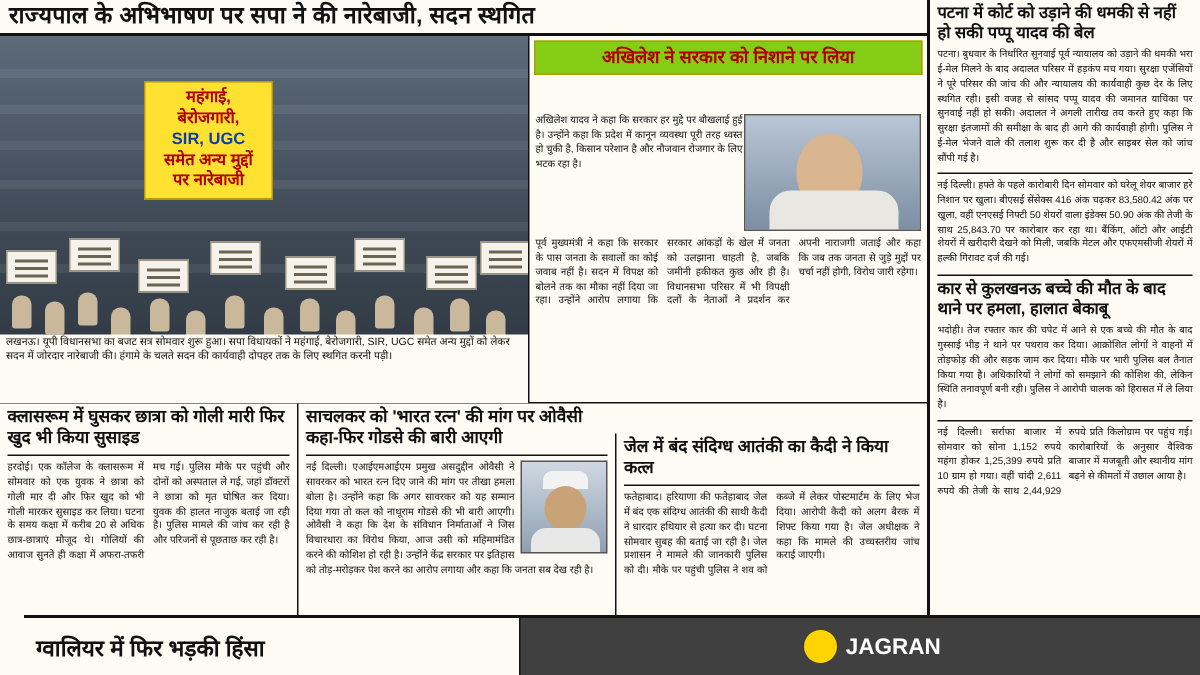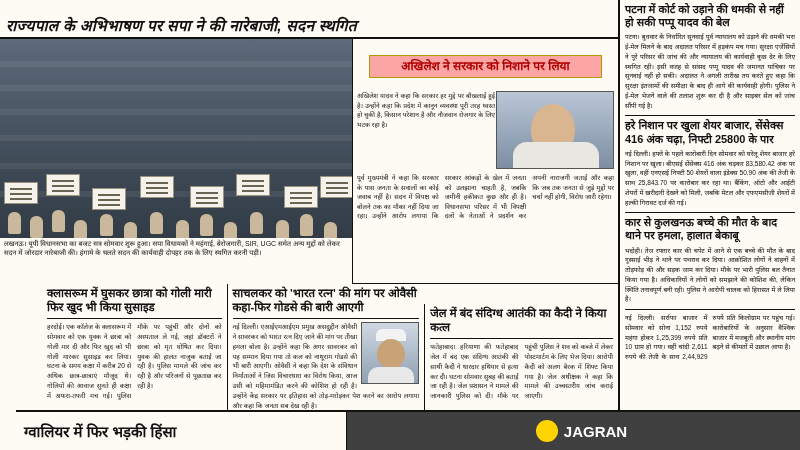--- a/index.html
+++ b/index.html
@@ -12,23 +12,23 @@
     overflow:hidden;
     position:relative;
   }
   .page { position:relative; width:800px; height:450px; display:flex; }
 
   
   .main-col { width:618px; position:relative; padding:0; }
 
   .top-headline {
     font-size:15.5px; font-weight:bold; letter-spacing:.2px;
-    padding:18px 6px 3px 6px; line-height:1.05;
+    padding:3px 6px 3px 6px; line-height:1.05;
     border-bottom:2px solid #111;
-    white-space:nowrap; overflow:hidden;font-style:italic;
+    white-space:nowrap; overflow:hidden;
   }
 
   
   .photo-strip {
     position:relative; height:245px; border-bottom:1px solid #111;
     display:flex;
   }
   .photo-main {
     position:relative; width:352px; height:245px;
     background:linear-gradient(#5c6a7a,#3d4854 55%,#2b333c);
@@ -64,21 +64,21 @@
     background:#ffe231; border:1px solid #b89a00;
     padding:4px 3px; font-size:11px; font-weight:bold;
     line-height:1.25; color:#b10000; text-align:center;
   }
   .callout-box .c2 { color:#0b3fa8; }
 
   .photo-right {
     width:266px; position:relative; border-left:1px solid #111;
   }
   .pr-head {
-    background:#fca5a5; border:1px solid #b89a00; margin:16px;
+    background:#84cc16; border:1px solid #b89a00; margin:3px;
     font-size:12px; font-weight:bold; color:#b10000; text-align:center;
     padding:3px 2px; line-height:1.2;
   }
   .pr-photo {
     position:absolute; right:4px; top:52px; width:118px; height:78px;
     background:linear-gradient(#b9c6d6,#7d8ea3);
     border:1px solid #555;
     overflow:hidden;
   }
   .pr-photo .face {
@@ -93,21 +93,21 @@
     position:absolute; left:4px; top:52px; width:138px; font-size:6.6px;
     line-height:1.45; text-align:justify; color:#111;
   }
   .pr-body2 {
     position:absolute; left:4px; right:4px; top:134px; font-size:6.6px;
     line-height:1.45; text-align:justify; color:#111;
     column-count:3; column-gap:6px;
   }
 
   
-  .stories { display:flex; height:160px;padding-left:42px; }
+  .stories { display:flex; height:160px; }
   .story { padding:3px 5px; position:relative; }
   .story + .story { border-left:1px solid #111; }
   .s1 { width:198px; }
   .s2 { width:212px; }
   .s3 { width:208px;margin-top:20px; }
   .story h3 {
     margin:0 0 3px 0; font-size:11.5px; font-weight:bold; line-height:1.2;
   }
   .story .rule { border-bottom:1.5px solid #111; margin:0 0 3px 0; }
   .story p {
@@ -203,20 +203,27 @@
           <div class="placard" style="left:4px;  top:66px"></div>
           <div class="placard" style="left:46px; top:58px"></div>
           <div class="placard" style="left:92px; top:72px"></div>
           <div class="placard" style="left:140px;top:60px"></div>
           <div class="placard" style="left:190px;top:70px"></div>
           <div class="placard" style="left:236px;top:58px"></div>
           <div class="placard" style="left:284px;top:70px"></div>
           <div class="placard" style="left:320px;top:60px"></div>
         </div>
 
+        <div class="callout-box">
+          <div>महंगाई,</div>
+          <div>बेरोजगारी,</div>
+          <div class="c2">SIR, UGC</div>
+          <div>समेत अन्य मुद्दों</div>
+          <div>पर नारेबाजी</div>
+        </div>
 
         <div class="photo-caption">लखनऊ। यूपी विधानसभा का बजट सत्र सोमवार शुरू हुआ। सपा विधायकों ने महंगाई, बेरोजगारी, SIR, UGC समेत अन्य मुद्दों को लेकर सदन में जोरदार नारेबाजी की। हंगामे के चलते सदन की कार्यवाही दोपहर तक के लिए स्थगित करनी पड़ी।</div>
       </div>
 
       <div class="photo-right">
         <div class="pr-head">अखिलेश ने सरकार को निशाने पर लिया</div>
 
         <div class="pr-photo">
           <div class="face"></div>
           <div class="torso"></div>
@@ -256,21 +263,20 @@
   </div>
 
   <div class="right-col">
 
     <div class="rblock">
       <h3>पटना में कोर्ट को उड़ाने की धमकी से नहीं हो सकी पप्पू यादव की बेल</h3>
       <p>पटना। बुधवार के निर्धारित सुनवाई पूर्व न्यायालय को उड़ाने की धमकी भरा ई-मेल मिलने के बाद अदालत परिसर में हड़कंप मच गया। सुरक्षा एजेंसियों ने पूरे परिसर की जांच की और न्यायालय की कार्यवाही कुछ देर के लिए स्थगित रही। इसी वजह से सांसद पप्पू यादव की जमानत याचिका पर सुनवाई नहीं हो सकी। अदालत ने अगली तारीख तय करते हुए कहा कि सुरक्षा इंतजामों की समीक्षा के बाद ही आगे की कार्यवाही होगी। पुलिस ने ई-मेल भेजने वाले की तलाश शुरू कर दी है और साइबर सेल को जांच सौंपी गई है।</p>
     </div>
 
     <div class="rblock">
-      <h3>हरे निशान पर खुला शेयर बाजार, सेंसेक्स 416 अंक चढ़ा, निफ्टी 25800 के पार</h3>
       <p>नई दिल्ली। हफ्ते के पहले कारोबारी दिन सोमवार को घरेलू शेयर बाजार हरे निशान पर खुला। बीएसई सेंसेक्स 416 अंक चढ़कर 83,580.42 अंक पर खुला, वहीं एनएसई निफ्टी 50 शेयरों वाला इंडेक्स 50.90 अंक की तेजी के साथ 25,843.70 पर कारोबार कर रहा था। बैंकिंग, ऑटो और आईटी शेयरों में खरीदारी देखने को मिली, जबकि मेटल और एफएमसीजी शेयरों में हल्की गिरावट दर्ज की गई।</p>
     </div>
 
     <div class="rblock">
       <h3>कार से कुलखनऊ बच्चे की मौत के बाद थाने पर हमला, हालात बेकाबू</h3>
       <p>भदोही। तेज रफ्तार कार की चपेट में आने से एक बच्चे की मौत के बाद गुस्साई भीड़ ने थाने पर पथराव कर दिया। आक्रोशित लोगों ने वाहनों में तोड़फोड़ की और सड़क जाम कर दिया। मौके पर भारी पुलिस बल तैनात किया गया है। अधिकारियों ने लोगों को समझाने की कोशिश की, लेकिन स्थिति तनावपूर्ण बनी रही। पुलिस ने आरोपी चालक को हिरासत में ले लिया है।</p>
     </div>
 
     <div class="rblock">
       <p class="two">नई दिल्ली। सर्राफा बाजार में सोमवार को सोना 1,152 रुपये महंगा होकर 1,25,399 रुपये प्रति 10 ग्राम हो गया। वहीं चांदी 2,611 रुपये की तेजी के साथ 2,44,929 रुपये प्रति किलोग्राम पर पहुंच गई। कारोबारियों के अनुसार वैश्विक बाजार में मजबूती और स्थानीय मांग बढ़ने से कीमतों में उछाल आया है।</p>

